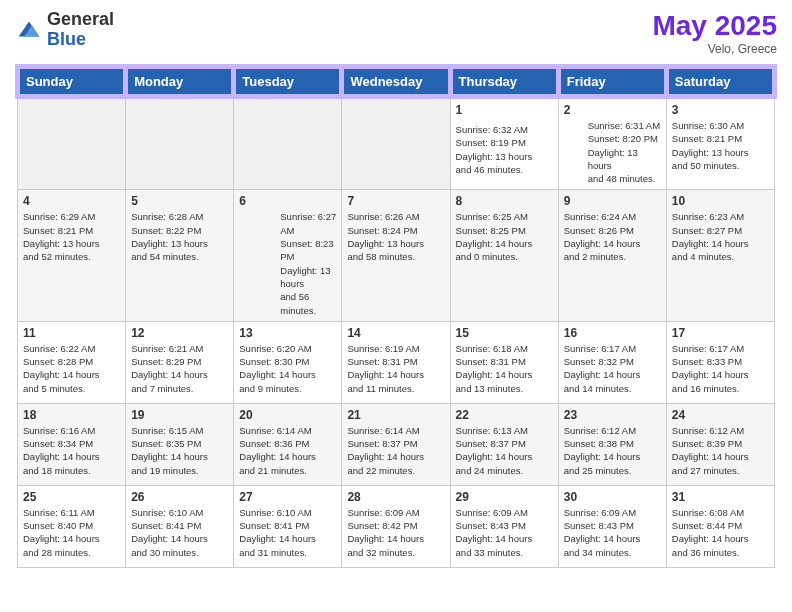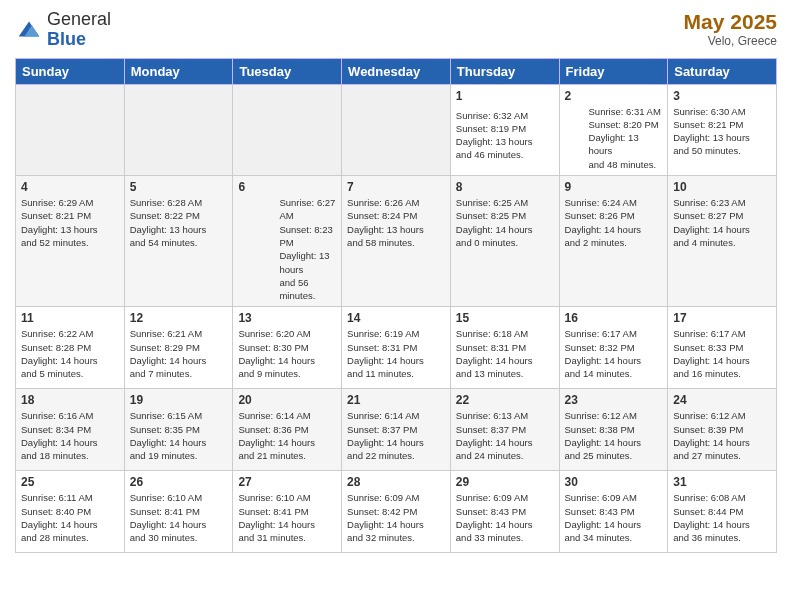--- a/index.html
+++ b/index.html
@@ -27,57 +27,57 @@
       align-items: center;
       gap: 4px;
     }
     .logo-text {
       display: flex;
       flex-direction: column;
       line-height: 1.1;
     }
     .logo-general {
       font-size: 18px;
-      font-weight: normal;
+      font-weight: bold;
       color: #333;
     }
     .logo-blue {
       font-size: 18px;
       font-weight: bold;
       color: #2563b0;
     }
     .logo-icon {
       width: 28px;
       height: 28px;
     }
     .title-block {
       text-align: right;
     }
     .month-title {
-      font-size: 21px;
-      font-weight: bold;
-      color: #a16207;
+      font-size: 28px;
+      font-weight: bold;
+      color: #6d28d9;
     }
     .subtitle {
       font-size: 12px;
       color: #555;
     }
     .calendar {
       width: 100%;
       border-collapse: collapse;
       table-layout: fixed;
     }
     .calendar thead th {
       background: #2563b0;
       color: #fff;
       text-align: left;
       padding: 5px 6px;
       font-size: 13px;
       font-weight: bold;
-      border: 1px solid #c4b5fd;
+      border: 5px solid #c4b5fd;
     }
     .calendar tbody td {
       vertical-align: top;
       border: 1px solid #ccc;
       padding: 4px 5px;
       font-size: 10px;
       color: #333;
       height: 82px;
       width: 113px;
     }

